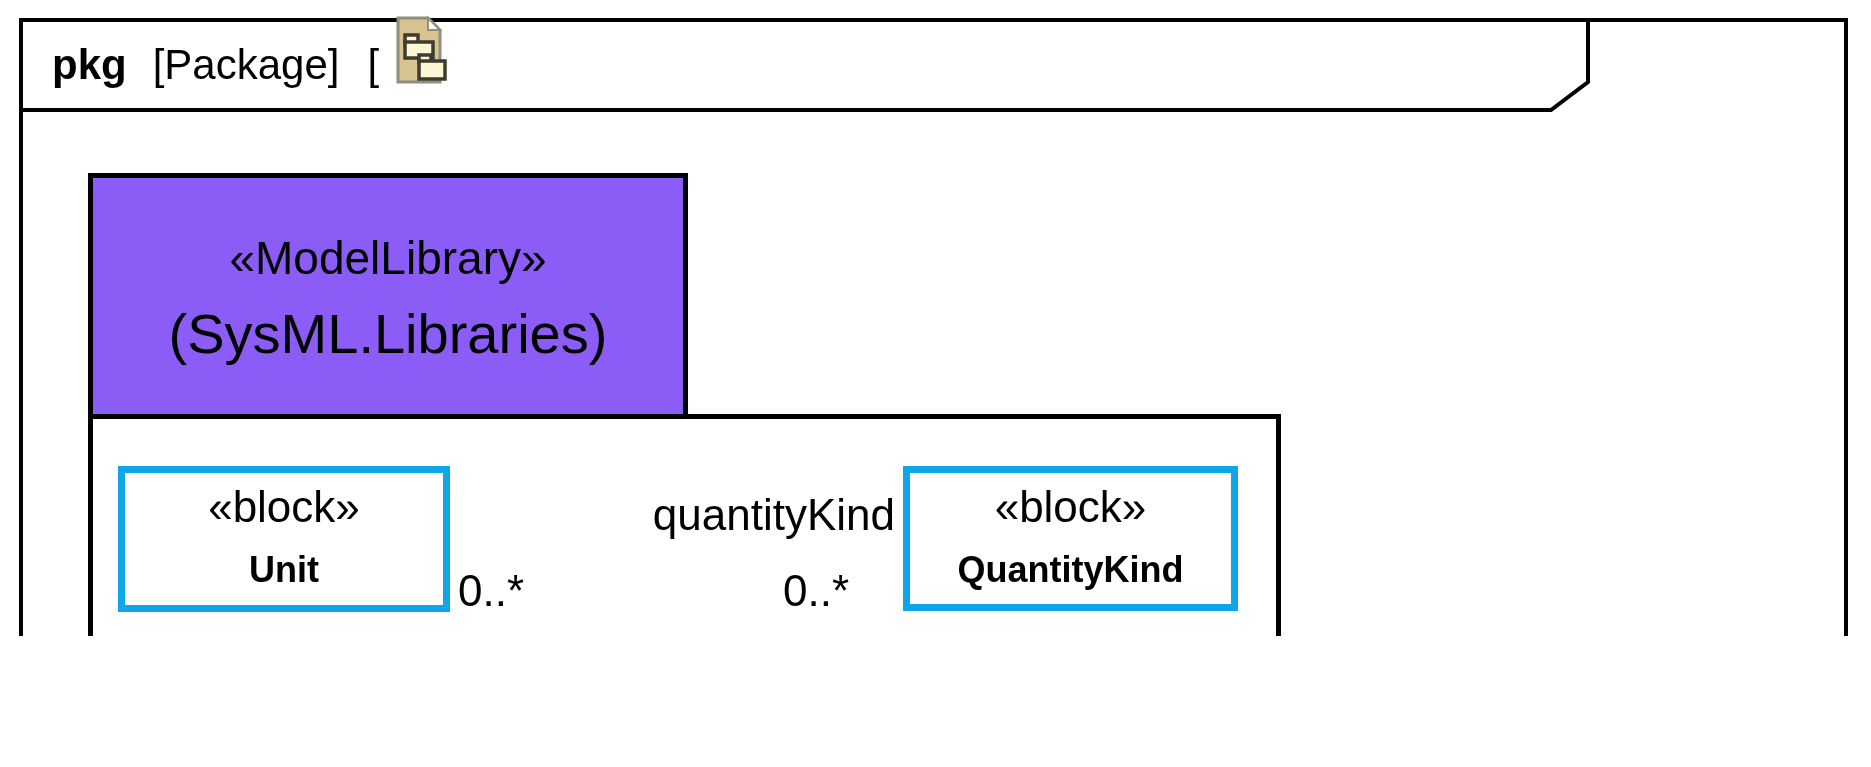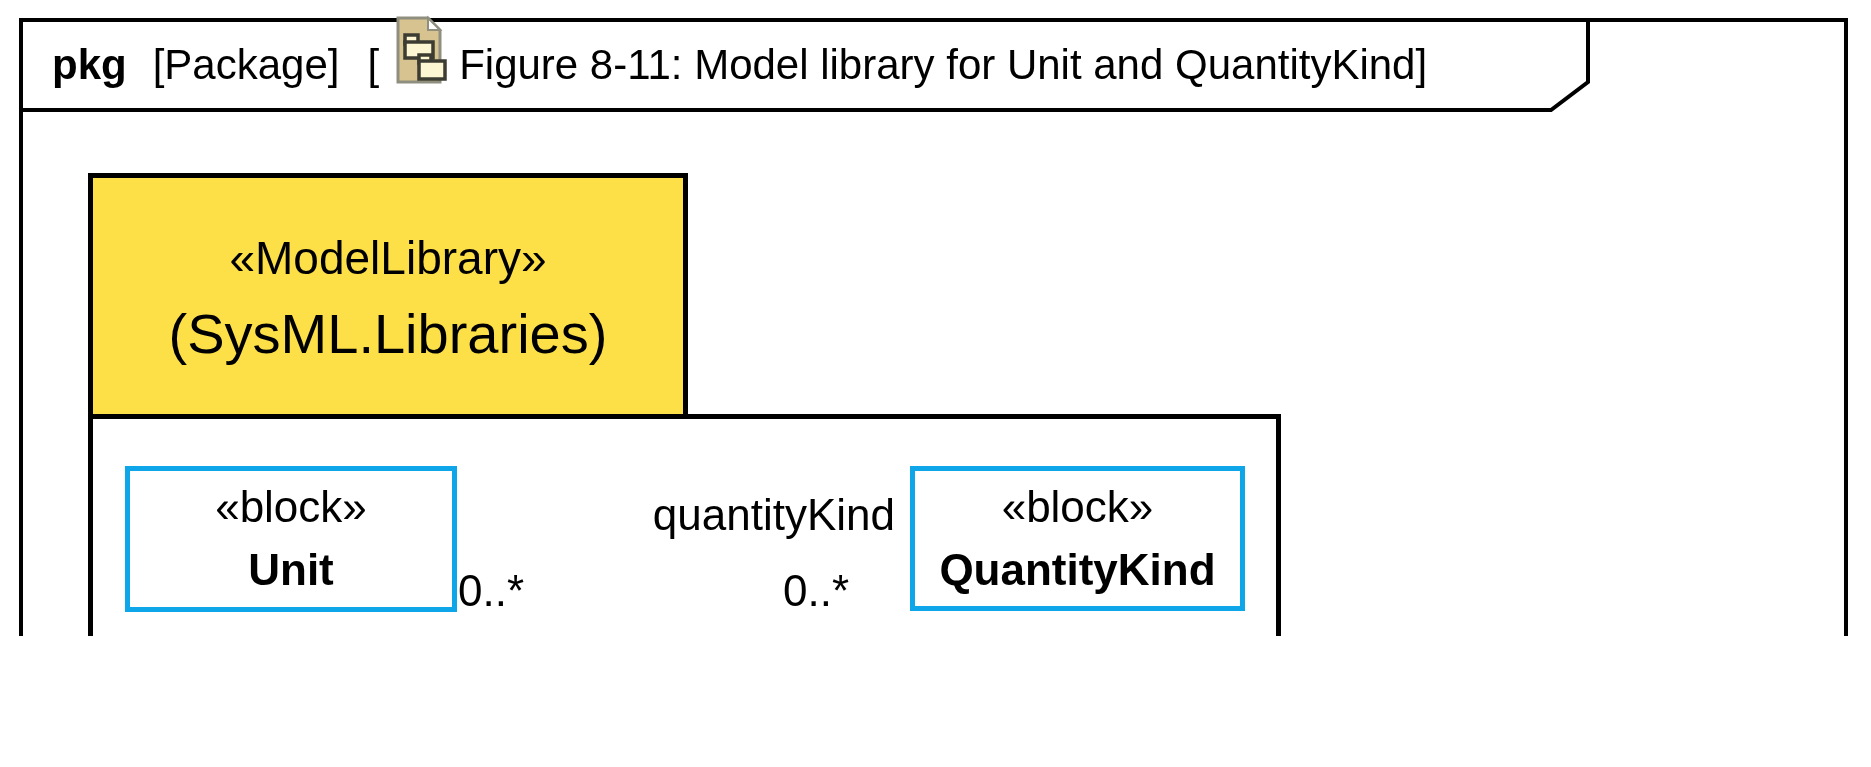--- a/index.html
+++ b/index.html
@@ -41,51 +41,50 @@
   #frame-header .kind { margin-left: 26px; }
   #frame-header .obracket { margin-left: 28px; }
   #frame-header .dicon { margin-left: 17px; display: inline-block; }
   #frame-header .dtitle { margin-left: 17px; }
 
   
   #pkg-name-box {
     left: 88px; top: 173px;
     width: 600px; height: 246px;
     border: 5px solid #000000;
-    background: #fde047;
+    background: #8b5cf6;
     display: flex; flex-direction: column;
     align-items: center; justify-content: center;
     text-align: center;
     z-index: 3;
   }
   #pkg-name-box .stereo { font-size: 46px; line-height: 76px; }
   #pkg-name-box .pname  { font-size: 56px; line-height: 76px; font-weight: bold; }
   #pkg-name-box .pqual  { font-size: 56px; line-height: 76px; font-weight: normal; }
 
   
   #pkg-body-box {
     left: 88px; top: 414px;
     width: 1193px; height: 248px;
     border: 5px solid #000000;
     background: #ffffff;
     z-index: 2;
   }
 
   
   .block-node {
-    border: 5px solid #0ea5e9;
+    border: 7px solid #0ea5e9;
     background: #ffffff;
     display: flex; flex-direction: column;
     align-items: center; justify-content: center;
     text-align: center;
     z-index: 4;
-    margin-left: 7px;
   }
   .block-node .stereo { font-size: 44px; line-height: 62px; }
-  .block-node .bname  { font-size: 44px; line-height: 64px; font-weight: bold; }
+  .block-node .bname  { font-size: 36px; line-height: 64px; font-weight: bold; }
   #block-unit { left: 118px; top: 466px; width: 332px; height: 146px; }
   #block-quantitykind { left: 903px; top: 466px; width: 335px; height: 145px; }
 
   
   .assoc-label { font-size: 44px; line-height: 46px; white-space: nowrap; z-index: 5; }
   #label-role { left: 540px; top: 492px; width: 355px; text-align: right; }
   #label-mult-source { left: 458px; top: 568px; }
   #label-mult-target { left: 783px; top: 568px; }
 </style>
 </head>
@@ -110,21 +109,20 @@
     <span class="dicon">
       <svg width="46" height="68" viewBox="0 0 46 68" style="overflow:visible">
         <polygon points="2,2 32,2 44,14 44,66 2,66" fill="#d6c38f" stroke="#8f8f80" stroke-width="3"></polygon>
         <polygon points="32,2 32,14 44,14" fill="#ffffff" stroke="#8f8f80" stroke-width="2"></polygon>
         <rect x="9" y="19" width="13" height="9" fill="#fcf6d2" stroke="#3c3c32" stroke-width="3.5"></rect>
         <rect x="9" y="26" width="28" height="16" fill="#fcf6d2" stroke="#3c3c32" stroke-width="3.5"></rect>
         <rect x="23" y="39" width="12" height="8" fill="#fcf6d2" stroke="#3c3c32" stroke-width="3.5"></rect>
         <rect x="23" y="45" width="26" height="18" fill="#fcf6d2" stroke="#3c3c32" stroke-width="3.5"></rect>
       </svg>
     </span>
-    <span class="dtitle">Figure 8-11: Model library for Unit and QuantityKind]</span>
   </div>
 
   <div class="abs" id="pkg-name-box">
     <div class="stereo">«ModelLibrary»</div>
     <div class="pqual">(SysML.Libraries)</div>
   </div>
 
   <div class="abs block-node" id="block-unit">
     <div class="stereo">«block»</div>
     <div class="bname">Unit</div>

